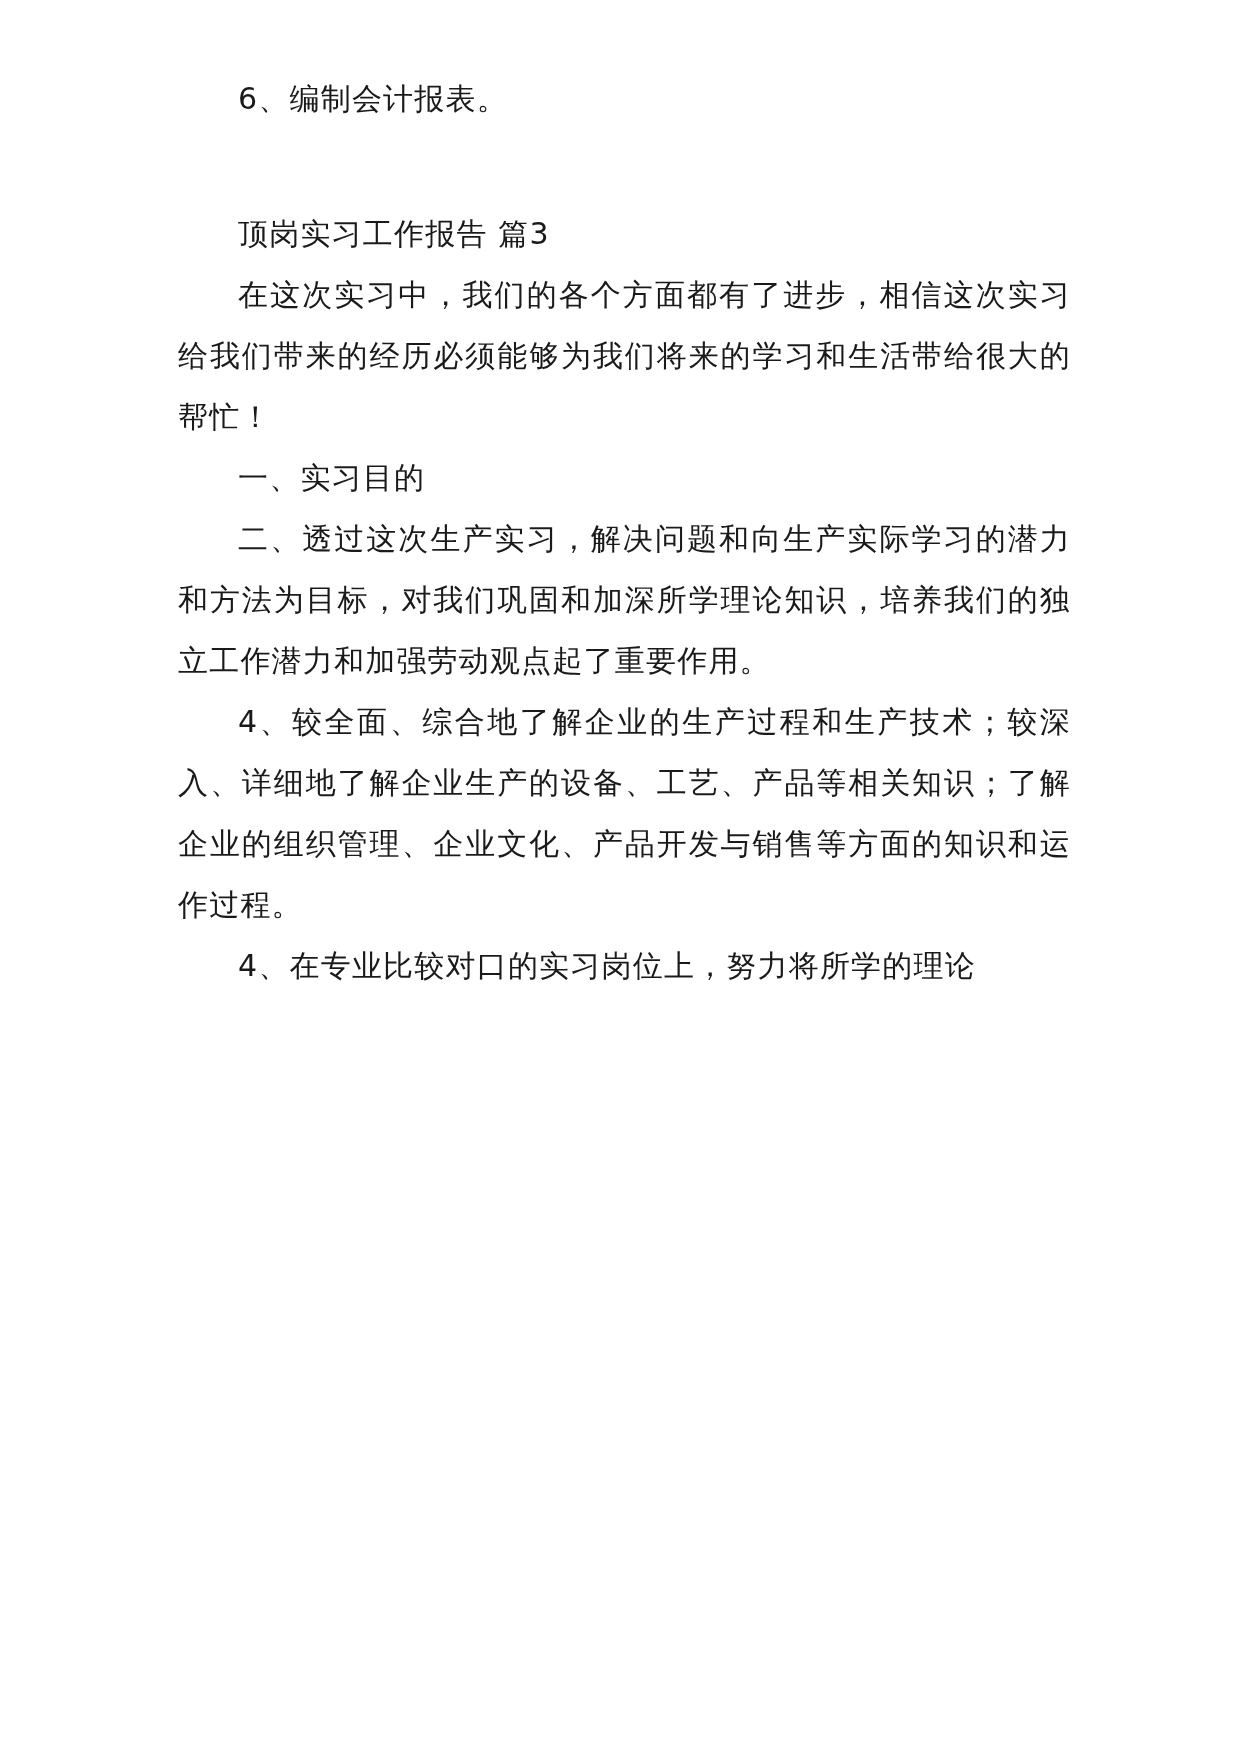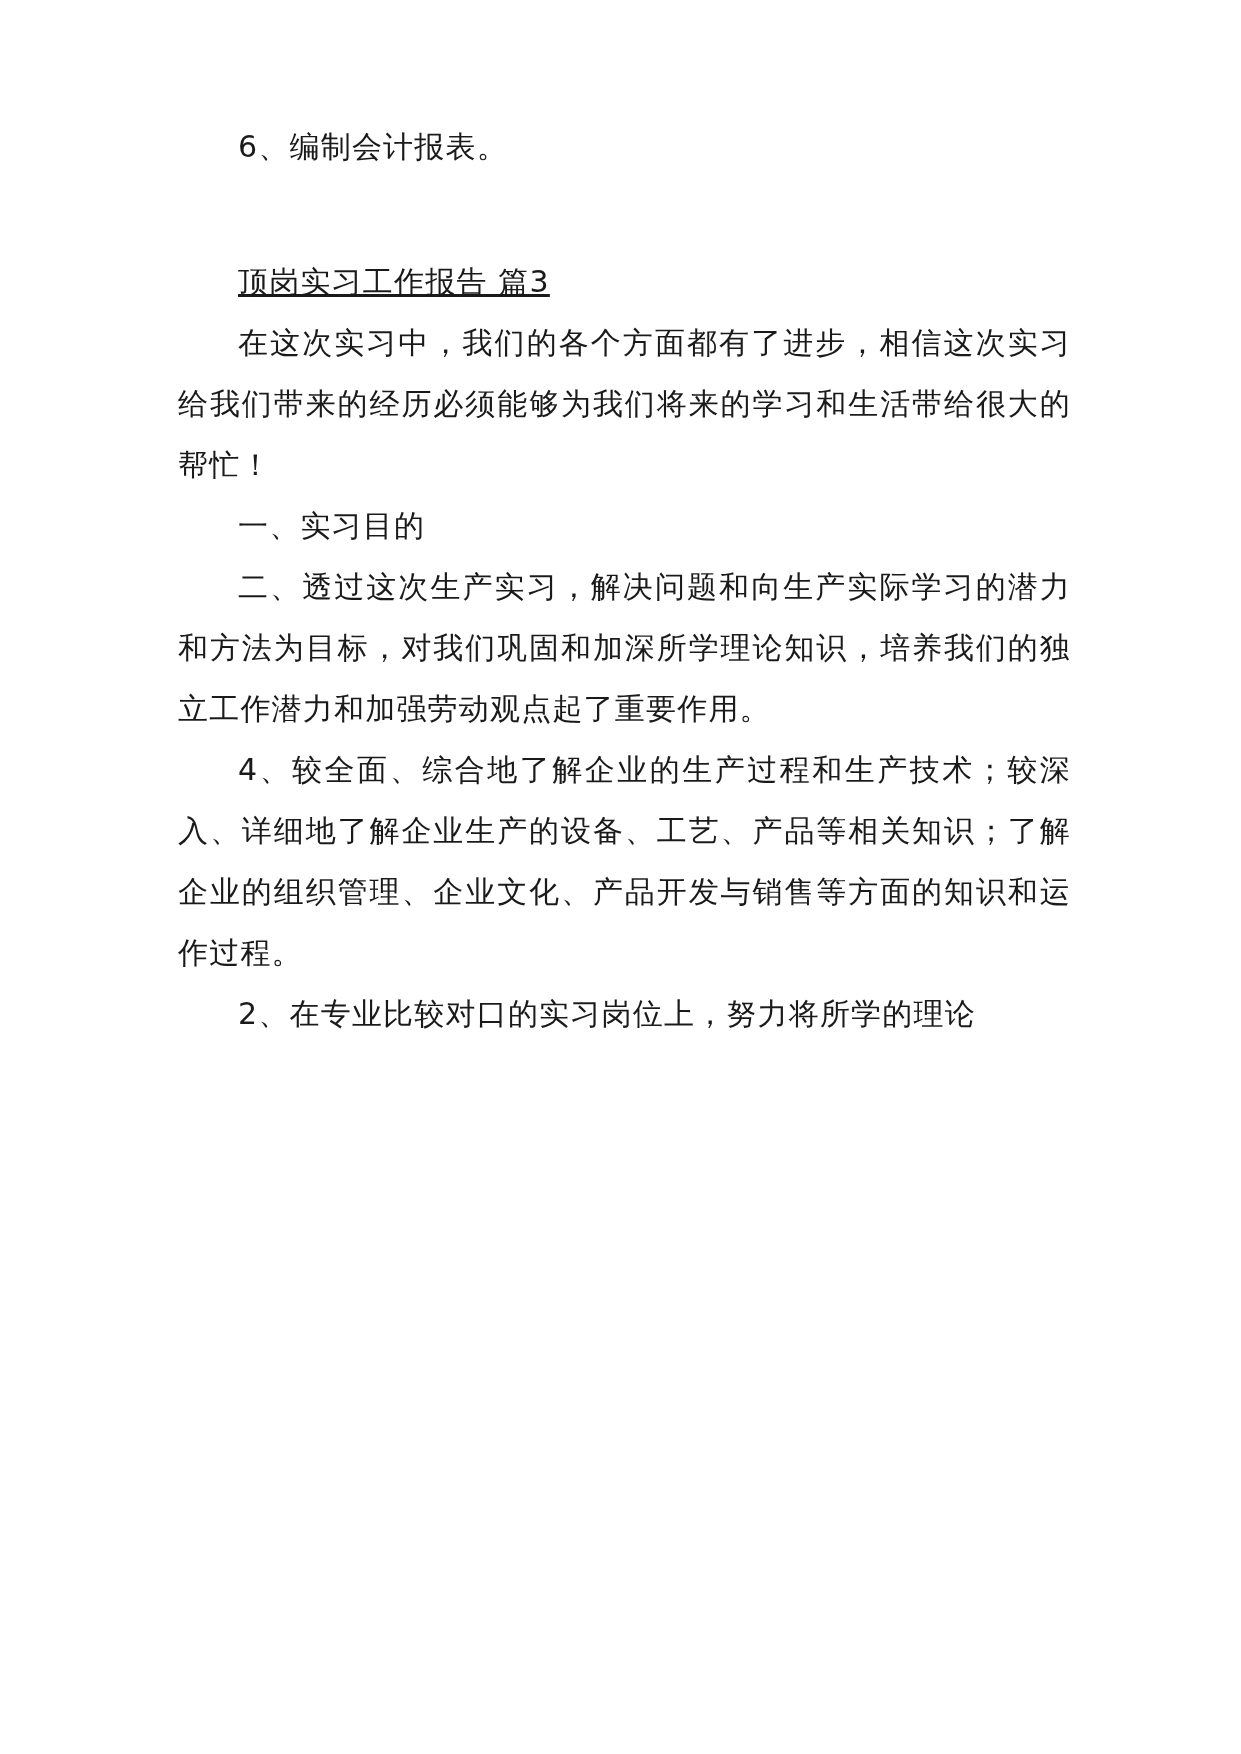--- a/index.html
+++ b/index.html
@@ -12,39 +12,38 @@
     width: 1241px;
     height: 1754px;
     font-family: "DejaVu Sans", "Liberation Sans", sans-serif;
     color: #1a1a1a;
     -webkit-font-smoothing: antialiased;
   }
   .page {
     box-sizing: border-box;
     width: 1241px;
     height: 1754px;
-    padding: 116px 170px 110px 178px;
+    padding: 68px 170px 110px 178px;
     position: relative;
   }
   .doc-body {
     font-size: 30px;
     line-height: 61px;
     letter-spacing: 1.2px;
     text-align: justify;
     text-justify: inter-ideograph;
   }
   p {
     margin: 0;
   }
   .para {
     text-indent: 2em;
   }
   .gap-top {
     margin-top: 74px;
-    text-decoration: underline;
   }
   .sec-title {
     text-indent: 2em;
   }
 </style>
 </head>
 <body>
 
 <div class="page">
   <div class="doc-body">
@@ -57,16 +56,16 @@
     <p class="para">在这次实习中，我们的各个方面都有了进步，相信这次实习给我们带来的经历必须能够为我们将来的学习和生活带给很大的帮忙！</p>
 
     <p class="para sec-title">一、实习目的</p>
 
 
     <p class="para">二、透过这次生产实习，解决问题和向生产实际学习的潜力和方法为目标，对我们巩固和加深所学理论知识，培养我们的独立工作潜力和加强劳动观点起了重要作用。</p>
 
 
     <p class="para">4、较全面、综合地了解企业的生产过程和生产技术；较深入、详细地了解企业生产的设备、工艺、产品等相关知识；了解企业的组织管理、企业文化、产品开发与销售等方面的知识和运作过程。</p>
 
-    <p class="para">2、在专业比较对口的实习岗位上，努力将所学的理论</p>
+    <p class="para">4、在专业比较对口的实习岗位上，努力将所学的理论</p>
 
   </div>
 </div>
 
 </body></html>

